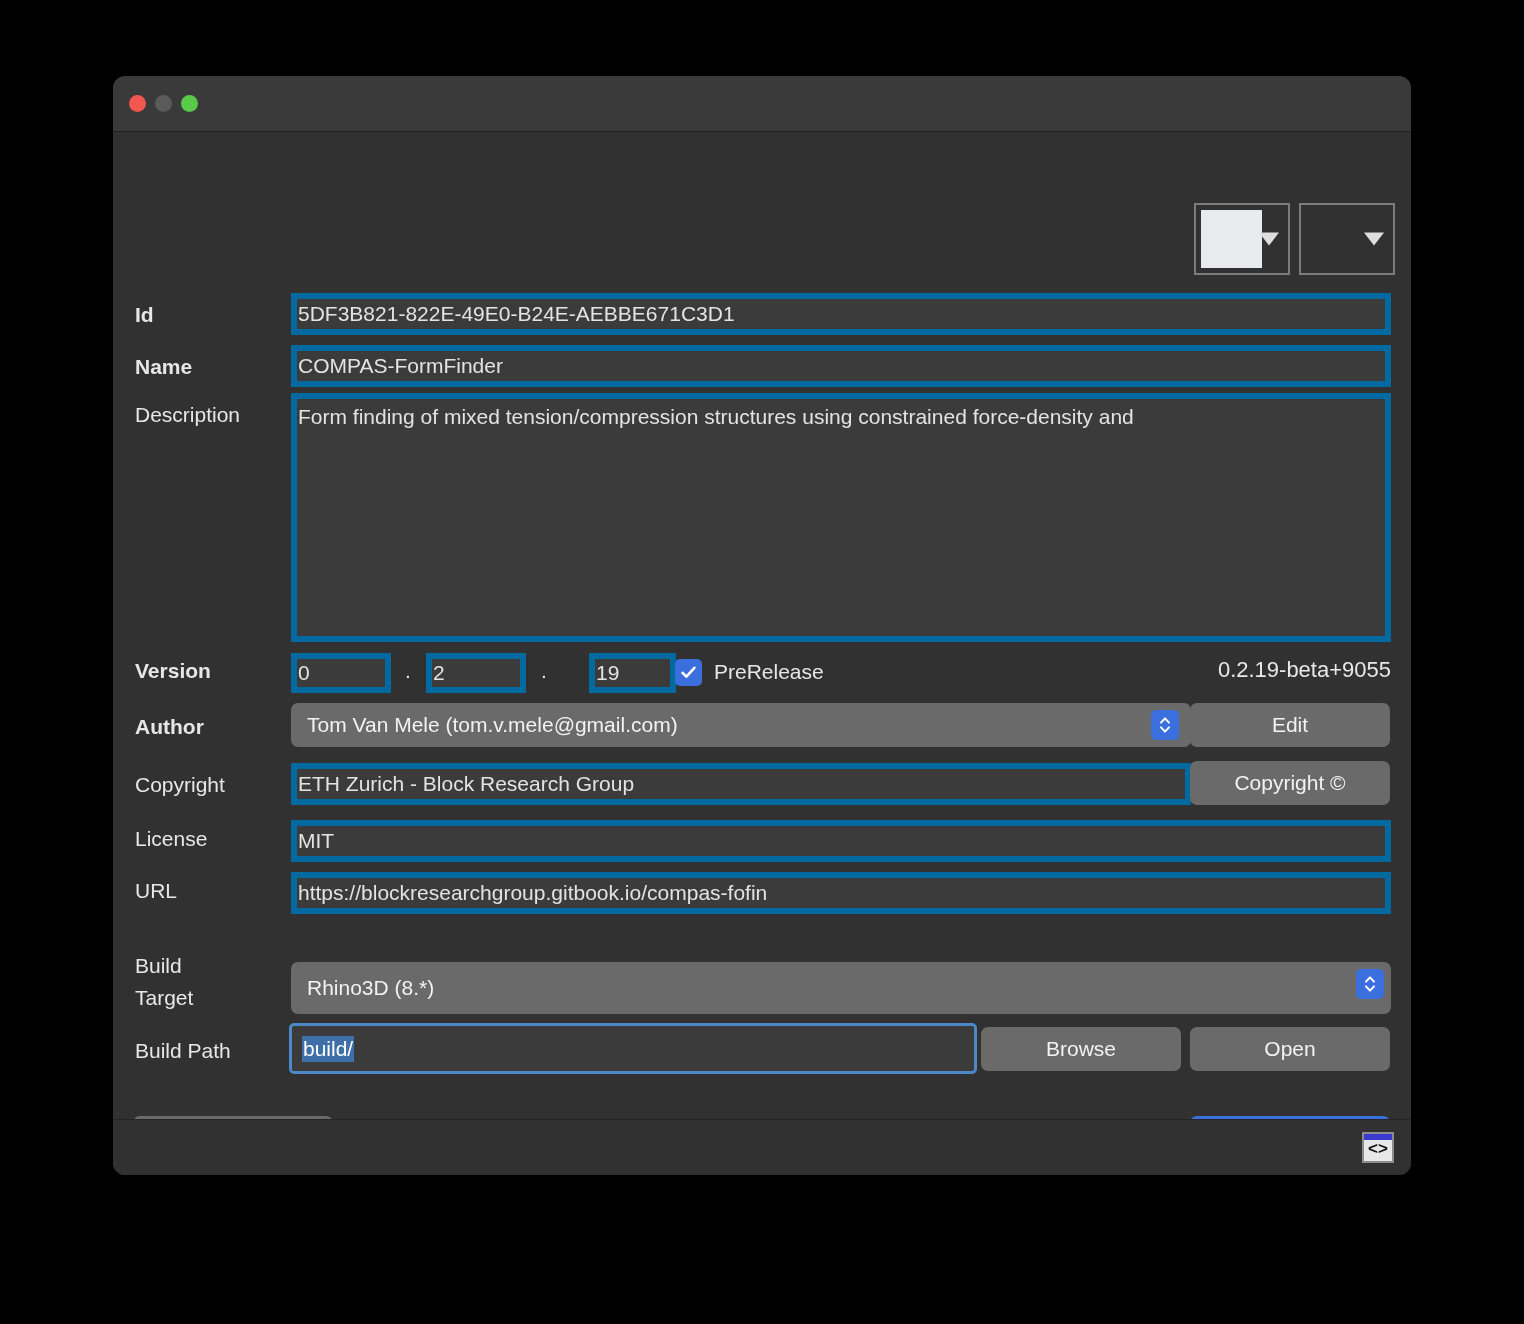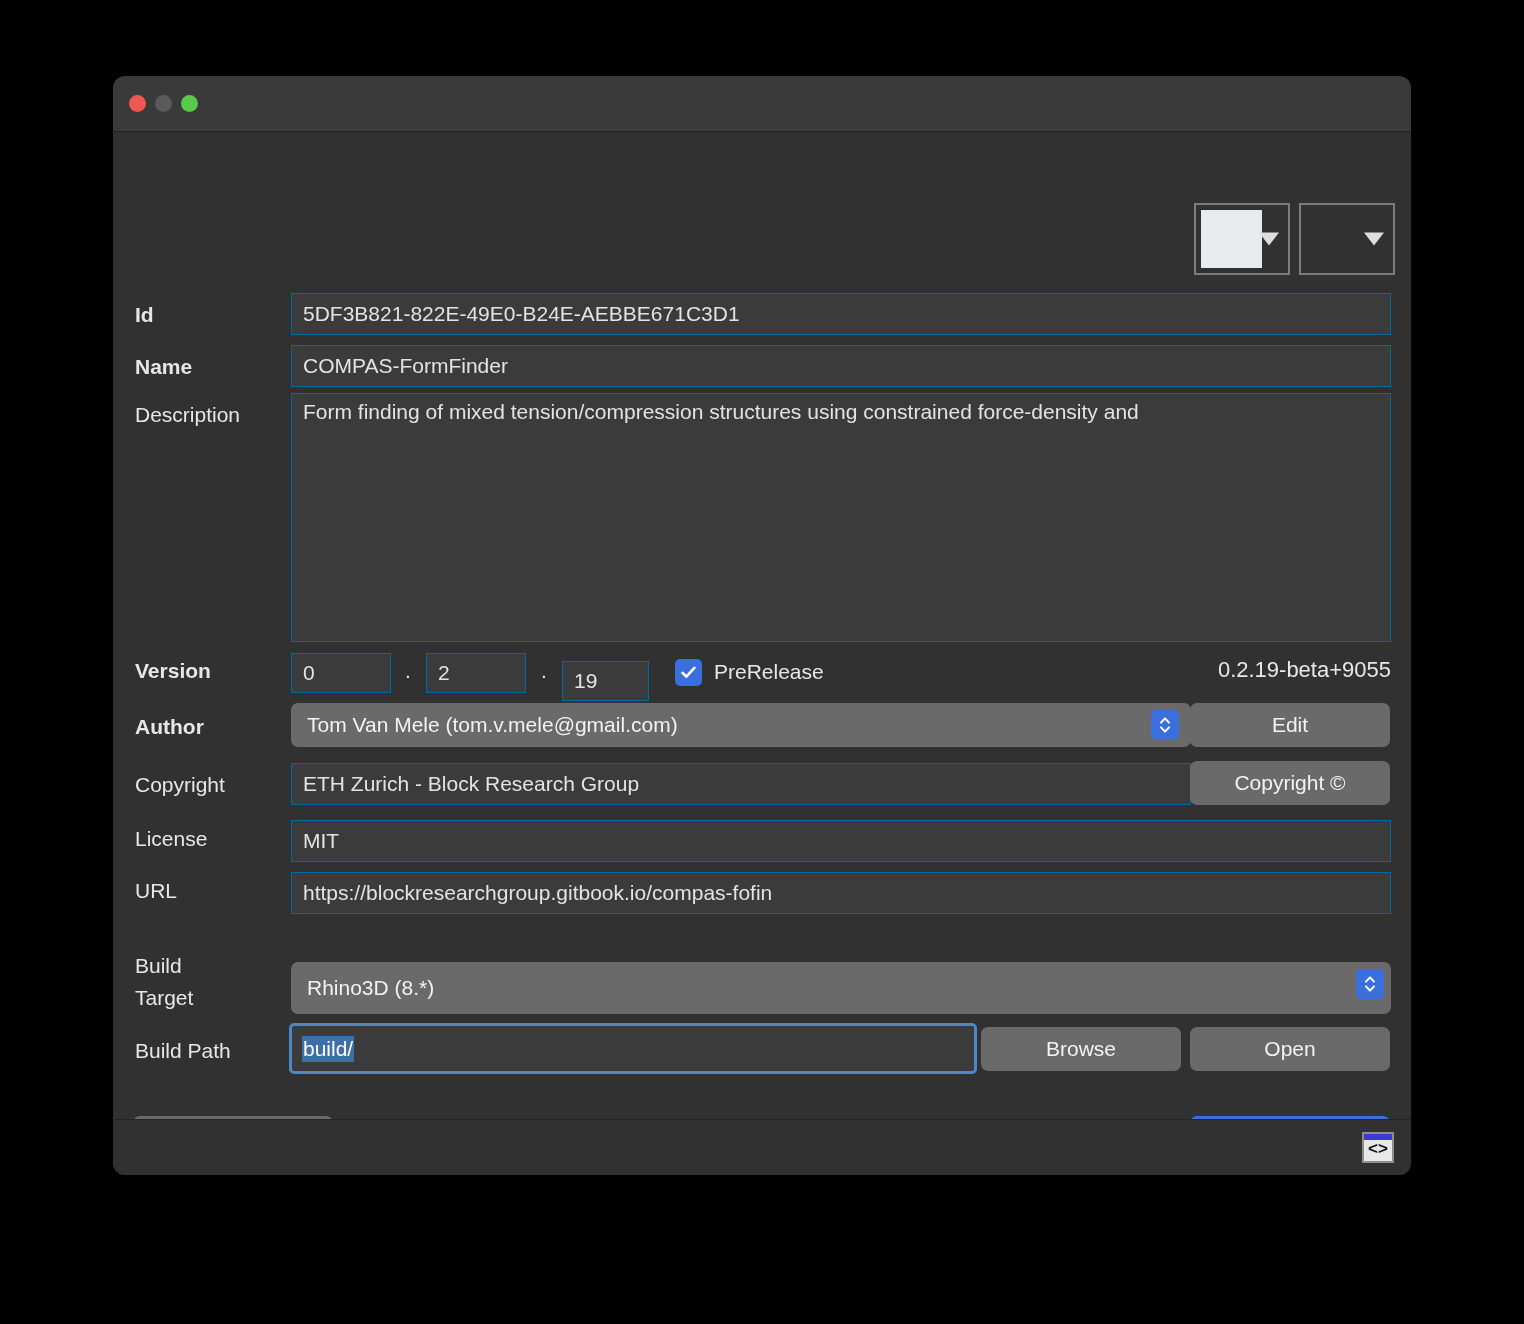--- a/index.html
+++ b/index.html
@@ -77,25 +77,25 @@
     position: absolute;
     color: #e7e7e7;
     font-size: 21px;
     line-height: 26px;
   }
   .lbl.bold { font-weight: bold; }
 
   .field {
     position: absolute;
     background: #3b3b3b;
-    border: 1px solid #0369a1;
+    border: 6px solid #0369a1;
     box-sizing: border-box;
     color: #e3e3e3;
     font-size: 21px;
-    padding: 0 11px;
+    padding: 0 1px;
     display: flex;
     align-items: center;
     overflow: hidden;
     white-space: nowrap;
   }
   .field.area {
     align-items: flex-start;
     padding-top: 6px;
     white-space: nowrap;
   }
@@ -271,21 +271,21 @@
     <div class="field" style="left:178px; top:213px; width:1100px; height:42px;">COMPAS-FormFinder</div>
 
     <div class="lbl" style="left:22px; top:270px;">Description</div>
     <div class="field area" style="left:178px; top:261px; width:1100px; height:249px;">Form finding of mixed tension/compression structures using constrained force-density and</div>
 
     <div class="lbl bold" style="left:22px; top:526px;">Version</div>
     <div class="field" style="left:178px; top:521px; width:100px; height:40px;">0</div>
     <div class="vdot" style="left:292px; top:527px;">.</div>
     <div class="field" style="left:313px; top:521px; width:100px; height:40px;">2</div>
     <div class="vdot" style="left:428px; top:527px;">.</div>
-    <div class="field" style="left:449px; top:521px; width:87px; height:40px;margin-top:8px;">19</div>
+    <div class="field" style="left:476px; top:521px; width:87px; height:40px;">19</div>
 
     <div id="prerelease-box" style="left:562px; top:527px;">
       <svg width="19" height="19" viewBox="0 0 19 19">
         <path d="M3.5 9.8 L7.4 13.6 L15.4 4.8" stroke="#ffffff" stroke-width="2.6" fill="none" stroke-linecap="round" stroke-linejoin="round"></path>
       </svg>
     </div>
     <div class="lbl" style="left:601px; top:527px;">PreRelease</div>
 
     <div id="version-string" style="left:900px; top:525px; width:378px;">0.2.19-beta+9055</div>
 

